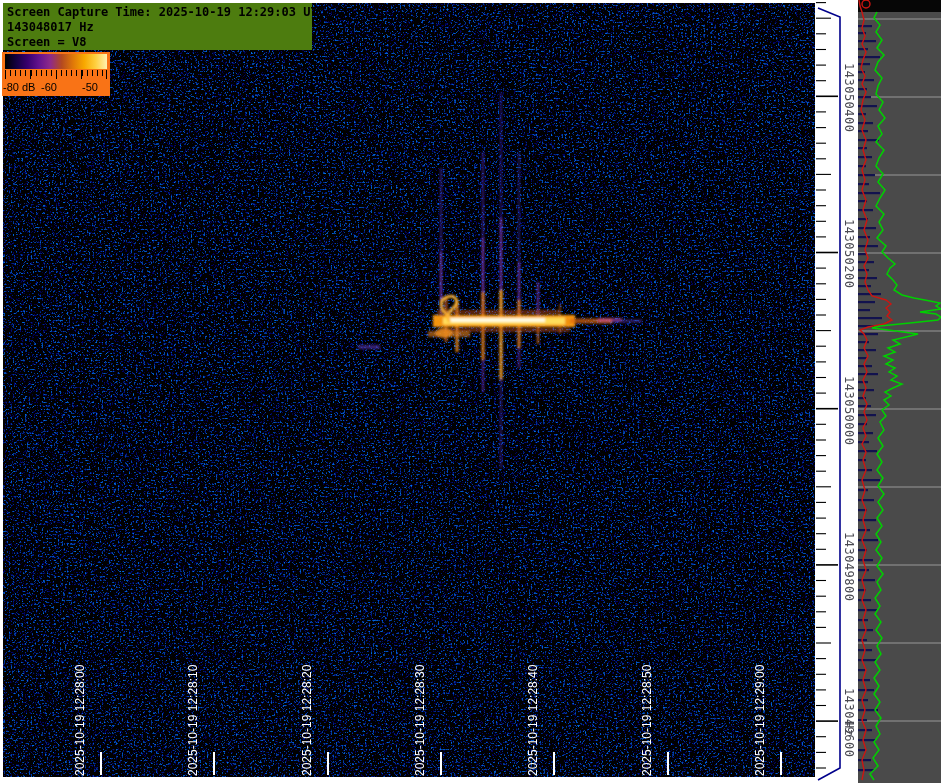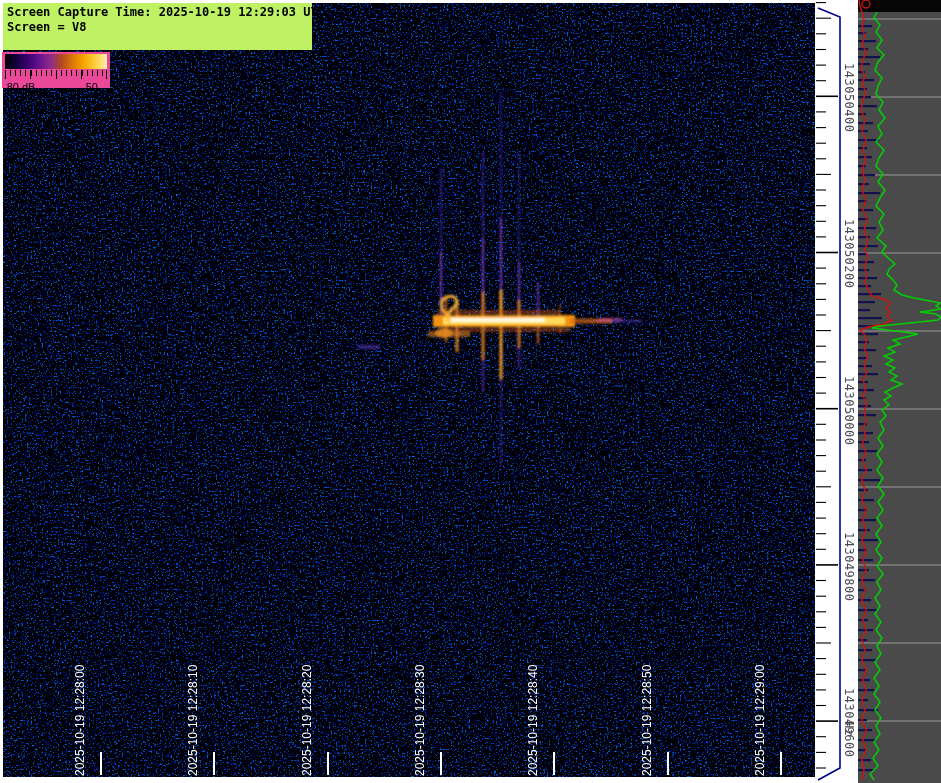--- a/index.html
+++ b/index.html
@@ -2,25 +2,25 @@
 <html><head>
 <meta charset="utf-8">
 <style>
   html,body{margin:0;padding:0;background:#888;}
   .screen{position:relative;width:941px;height:783px;background:#ffffff;overflow:hidden;
           font-family:"Liberation Sans",sans-serif;}
   
   .waterfall{position:absolute;left:3px;top:3px;width:812px;height:774px;background:#000005;}
   .waterfall svg{position:absolute;left:0;top:0;}
   
-  .infobox{position:absolute;left:3px;top:3px;width:309px;height:47px;background:#bef264;
+  .infobox{position:absolute;left:3px;top:3px;width:309px;height:47px;background:#4d7c0f;
            color:#000;font-family:"DejaVu Sans Mono",monospace;font-size:12px;font-weight:700;
            line-height:15px;padding:2px 0 0 4px;box-sizing:border-box;white-space:nowrap;z-index:30;}
   
-  .legend{position:absolute;left:2px;top:52px;width:108px;height:36px;background:#ec4899;z-index:30;text-align:right;}
+  .legend{position:absolute;left:2px;top:52px;width:108px;height:44px;background:#f97316;z-index:30;text-align:right;}
   .legend .bar{position:absolute;left:3px;top:2px;width:102px;height:15px;}
   .legend .ruler{position:absolute;left:3px;top:18px;width:102px;height:9px;
     background:repeating-linear-gradient(90deg,#000 0px,#000 1px,transparent 1px,transparent 5.1px);
     background-size:100% 6px;background-repeat:no-repeat;background-position:0 0;}
   .legend .bigtick{position:absolute;top:18px;width:1px;height:9px;background:#000;}
   .legend .lbl{position:absolute;top:29px;color:#000;font-size:11px;font-weight:400;
                font-family:"Liberation Sans",sans-serif;}
   
   .time-label{position:absolute;color:#fff;font-size:12px;white-space:nowrap;
               transform-origin:0 100%;transform:rotate(-90deg);z-index:20;
@@ -88,36 +88,37 @@
           <rect x="358" y="345" width="22" height="4" fill="#5030a0" opacity="0.7"></rect>
           <rect x="428" y="331" width="42" height="6" fill="#e08020" opacity="0.6"></rect>
           <path d="M450,316 C440,312 438,300 447,297 C456,294 460,302 453,308 C448,312 446,318 450,322" stroke="#ffb838" stroke-width="3" fill="none" opacity="0.9"></path>
           <ellipse cx="444" cy="333" rx="9" ry="5" fill="#f09020" opacity="0.75"></ellipse>
         </g>
     </svg>
   </div>
 
   <div class="infobox">
     <div>Screen Capture Time: 2025-10-19 12:29:03 UTC</div>
+    <div>143048017 Hz</div>
     <div>Screen = V8</div>
   </div>
 
   <div class="legend">
     <div class="bar" id="legend-bar" style="background: linear-gradient(90deg, rgb(0, 0, 0), rgb(20, 0, 64), rgb(56, 0, 110), rgb(100, 18, 142), rgb(142, 42, 138), rgb(180, 74, 32), rgb(224, 120, 8), rgb(248, 168, 0), rgb(255, 208, 64), rgb(255, 240, 176));"></div>
     <div class="ruler"></div>
     <div id="legend-bigticks">
         <div class="bigtick" style="left: 3px;"></div>
         <div class="bigtick" style="left: 28px;"></div>
         <div class="bigtick" style="left: 54px;"></div>
         <div class="bigtick" style="left: 79px;"></div>
         <div class="bigtick" style="left: 104px;"></div>
       </div>
     <div id="legend-labels">
         <div class="lbl" style="left: 1px;">-80 dB</div>
-        <div class="lbl" style="left: 39px; margin-top: 40px;">-60</div>
+        <div class="lbl" style="left: 39px;">-60</div>
         <div class="lbl" style="left: 80px;">-50</div>
       </div>
   </div>
 
   <div id="time-labels">
       <div class="time-label" style="left: 87px; bottom: 7px;">2025-10-19 12:28:00</div>
       <div class="time-tick" style="left: 100px; top: 752px; height: 23px;"></div>
       <div class="time-label" style="left: 200px; bottom: 7px;">2025-10-19 12:28:10</div>
       <div class="time-tick" style="left: 213px; top: 752px; height: 23px;"></div>
       <div class="time-label" style="left: 314px; bottom: 7px;">2025-10-19 12:28:20</div>

